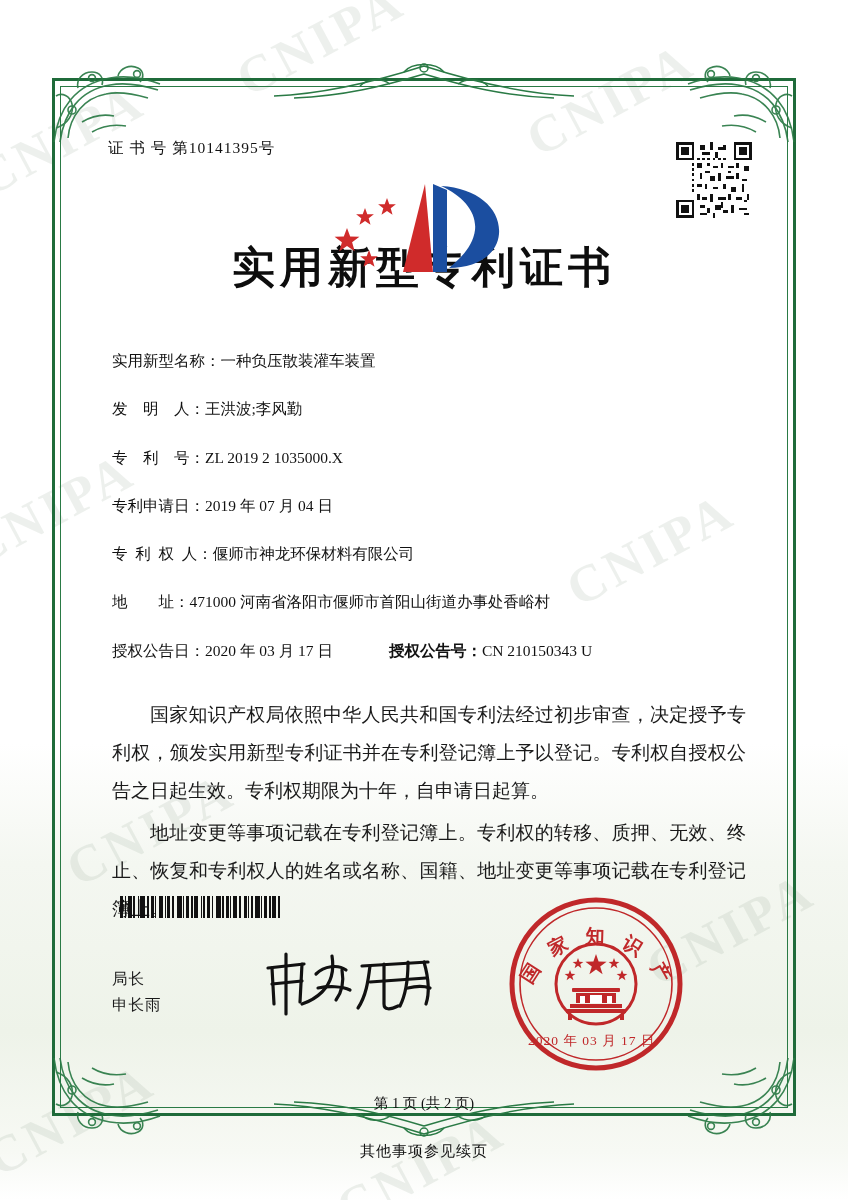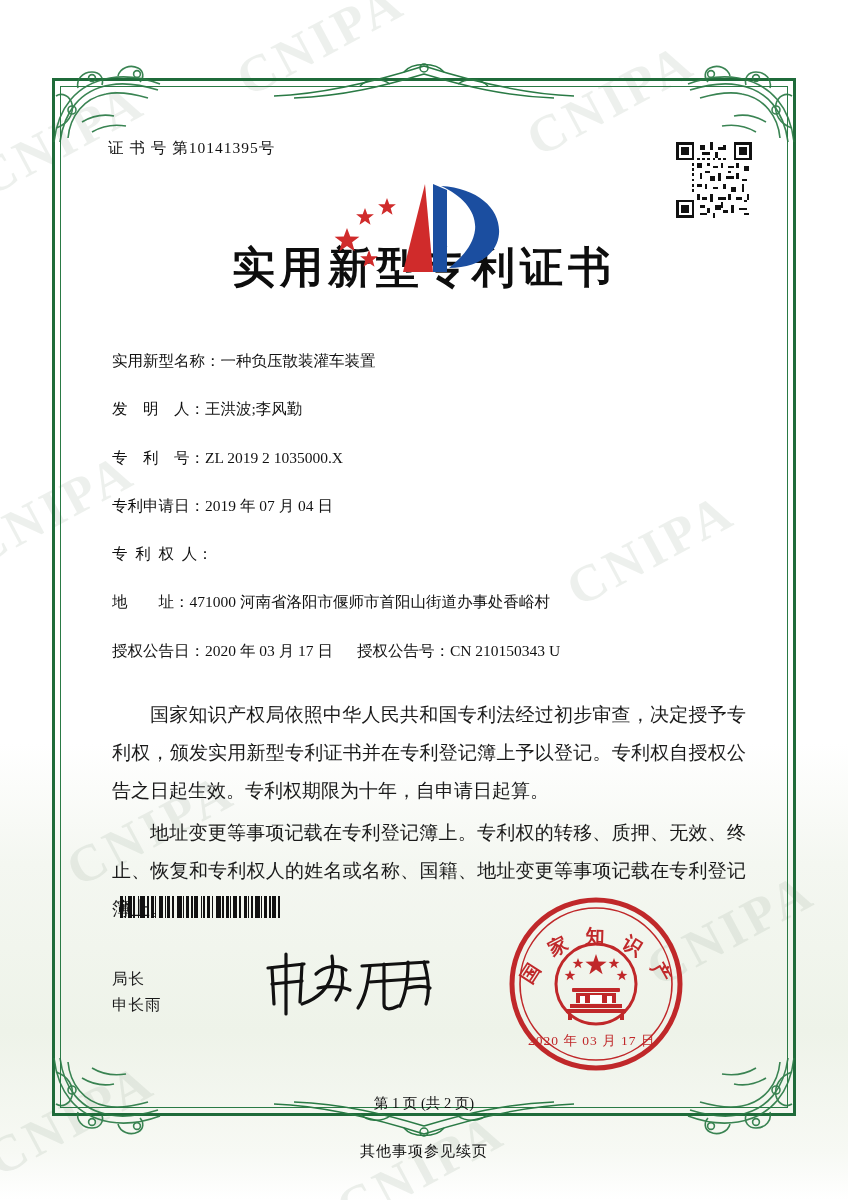--- a/index.html
+++ b/index.html
@@ -151,22 +151,23 @@
   .field-label {
     white-space: pre;
     color: #111;
     text-align: center;
   }
   .field-value {
     color: #111;
     font-family: "Liberation Serif", serif;
   }
   .field-row.two-col .second-label {
-    margin-left: 24px;
+    margin-left: 56px;
     white-space: pre;
+    font-weight: bold;
   }
 
   .paragraphs {
     margin-top: 34px;
     padding-left: 16px;
     padding-right: 6px;
     font-size: 19px;
     line-height: 2.0;
     text-align: justify;
   }
@@ -465,20 +466,21 @@
       <div class="field-row">
         <span class="field-label">专    利    号：</span>
         <span class="field-value">ZL 2019 2 1035000.X</span>
       </div>
       <div class="field-row">
         <span class="field-label">专利申请日：</span>
         <span class="field-value">2019 年 07 月 04 日</span>
       </div>
       <div class="field-row">
         <span class="field-label">专  利  权  人：</span>
+        <span class="field-value">偃师市神龙环保材料有限公司</span>
       </div>
       <div class="field-row">
         <span class="field-label">地        址：</span>
         <span class="field-value">471000 河南省洛阳市偃师市首阳山街道办事处香峪村</span>
       </div>
       <div class="field-row two-col">
         <span class="field-label">授权公告日：</span>
         <span class="field-value">2020 年 03 月 17 日</span>
         <span class="field-label second-label">授权公告号：</span>
         <span class="field-value">CN 210150343 U</span>

